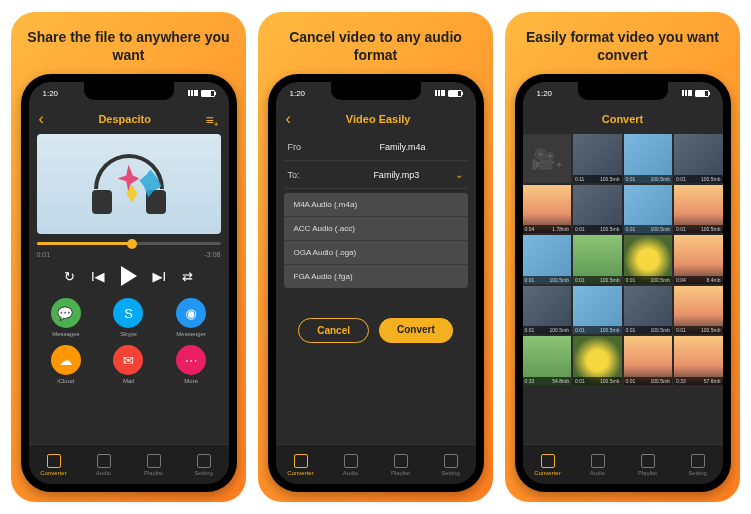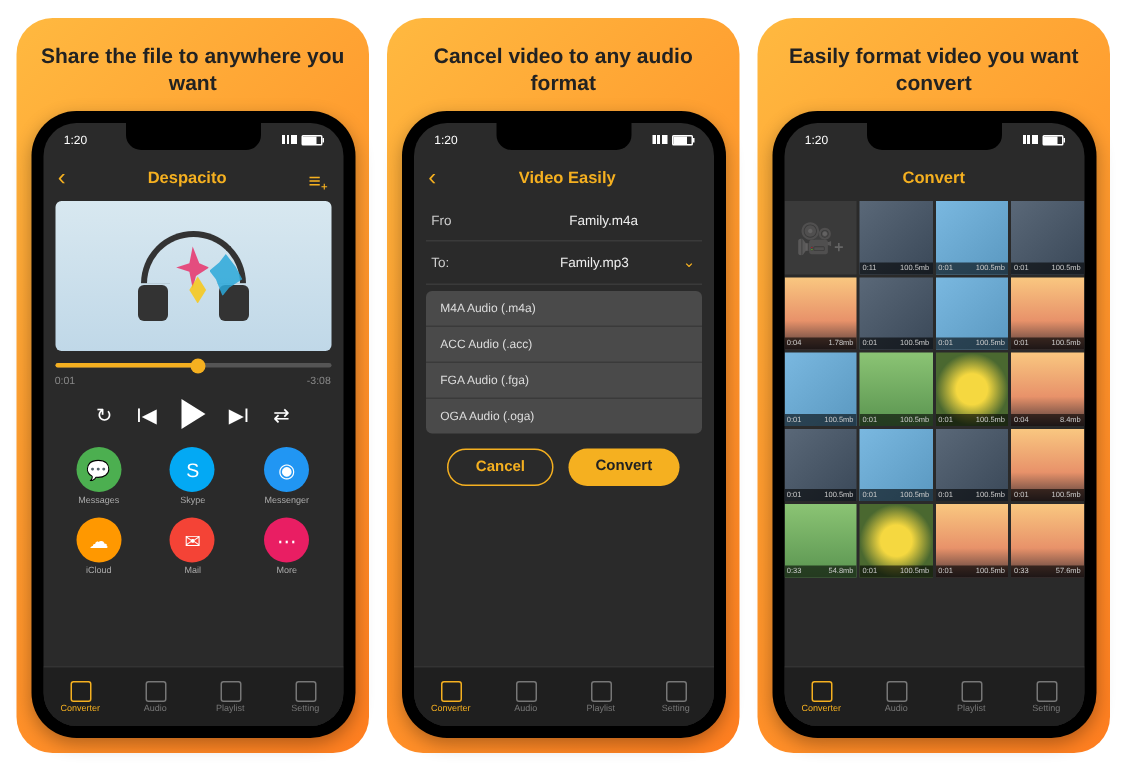--- a/index.html
+++ b/index.html
@@ -45,21 +45,21 @@
 .share-label{font-size:6px;color:#aaa}
 .c-green{background:#4caf50}.c-blue{background:#03a9f4}.c-blue2{background:#2196f3}.c-orange{background:#ff9800}.c-red{background:#f44336}.c-pink{background:#e91e63}
 .form-row{display:flex;align-items:center;padding:8px 4px;border-bottom:1px solid #3a3a3a}
 .form-label{color:#ccc;font-size:9px;width:54px}
 .form-value{color:#eee;font-size:9px;flex:1;text-align:center}
 .form-chevron{color:#f5b020;font-size:10px;margin-left:4px}
 .dropdown{background:#4a4a4a;border-radius:4px;margin-top:4px}
 .dd-item{padding:7px 10px;font-size:8px;color:#ddd;border-bottom:1px solid #3a3a3a;display:flex;justify-content:space-between}
 .dd-item.selected{color:#f5b020}
 .dd-item:last-child{border-bottom:none}
-.btn-row{display:flex;gap:10px;justify-content:center;margin-top:10px}
+.btn-row{display:flex;gap:10px;justify-content:center;margin-top:30px}
 .btn{padding:6px 18px;border-radius:14px;font-size:10px;font-weight:600}
 .btn-outline{border:1px solid #f5b020;color:#f5b020}
 .btn-fill{background:#f5b020;color:#222}
 .gallery{display:grid;grid-template-columns:repeat(4,1fr);gap:2px}
 .thumb{aspect-ratio:1;position:relative;background:linear-gradient(135deg,#7ab8e0,#5a98c0);overflow:hidden}
 .thumb.sunset{background:linear-gradient(180deg,#f9c780 0%,#e8926a 60%,#4a3838 100%)}
 .thumb.grass{background:linear-gradient(180deg,#8bc474 0%,#5a9450 100%)}
 .thumb.flower{background:radial-gradient(circle,#f5d840 30%,#4a6830 70%)}
 .thumb.dark{background:linear-gradient(135deg,#5a6878,#3a4858)}
 .thumb.add{background:#3a3a3a;display:flex;align-items:center;justify-content:center;color:#666;font-size:20px}
@@ -198,24 +198,24 @@
 <span class="form-chevron">⌄</span>
 </div>
 <div class="dropdown" id="dropdown">
               <div class="dd-item">
                 <span>M4A Audio (.m4a)</span>
               </div>
               <div class="dd-item">
                 <span>ACC Audio (.acc)</span>
               </div>
               <div class="dd-item">
+                <span>OGA Audio (.oga)</span>
+              </div>
+              <div class="dd-item">
                 <span>FGA Audio (.fga)</span>
-              </div>
-              <div class="dd-item">
-                <span>OGA Audio (.oga)</span>
               </div>
             </div>
 <div class="btn-row">
 <div class="btn btn-outline">Cancel</div>
 <div class="btn btn-fill">Convert</div>
 </div>
 </div>
 <div class="tabbar" id="tabbar2">
             <div class="tab active">
               <div class="tab-icon"></div>

